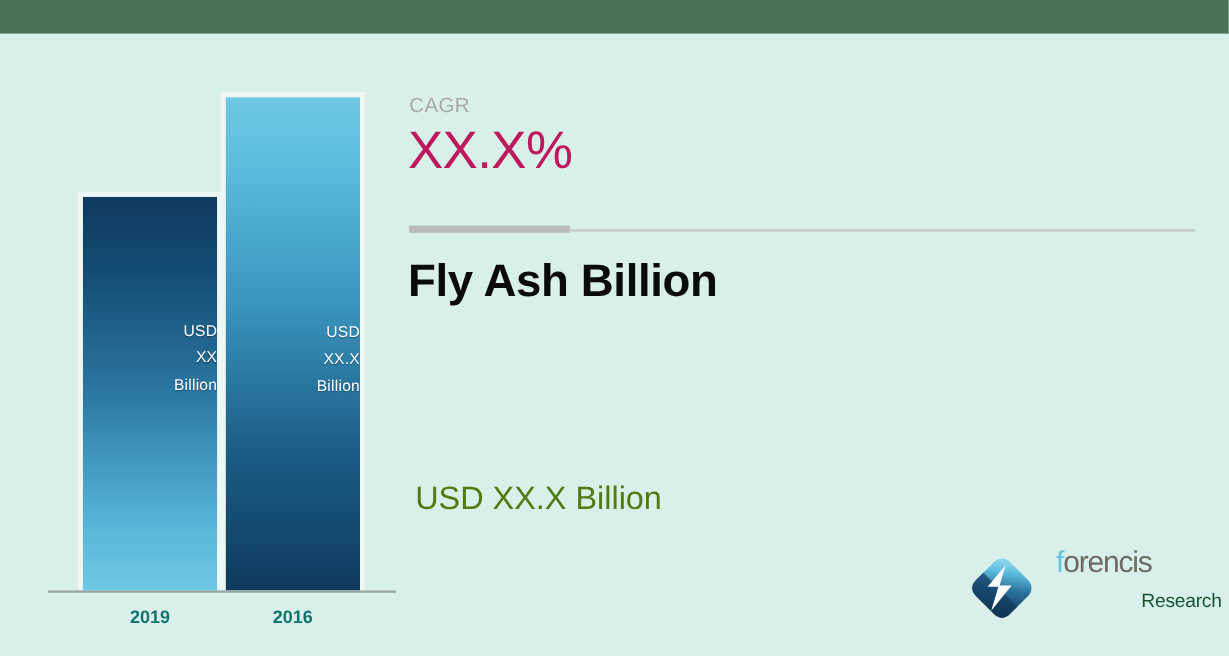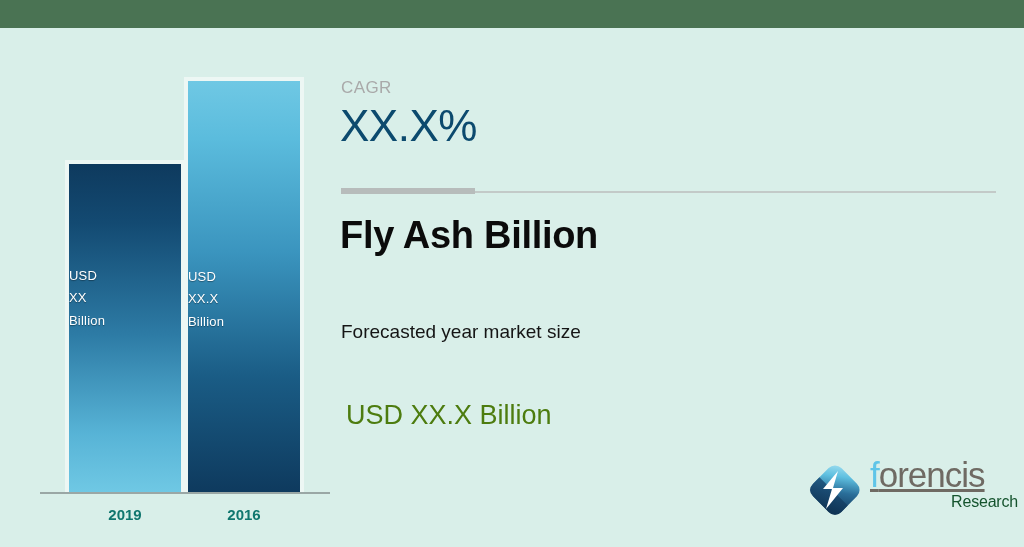--- a/index.html
+++ b/index.html
@@ -38,21 +38,21 @@
     background:linear-gradient(to bottom, #0E3A5E 0%, #134A72 18%, #2D7BA5 52%, #57B3D6 82%, #6FC8E4 100%);
   }
   .bar-2024 {
     left:184px; top:49px;
     width:120px; height:415px;
     background:linear-gradient(to bottom, #6FC8E4 0%, #5BBCDD 14%, #3A94BE 42%, #1A5C85 72%, #0E3A5E 100%);
   }
   .bar-label {
     position:absolute;
     left:0; right:0;
-    text-align:left;
+    text-align:right;
     color:#FFFFFF;
     font-size:13px;
     line-height:1.73;
     letter-spacing:.2px;
     text-shadow:0 1px 1px rgba(0,0,0,.35);
   }
   .bar-2019 .bar-label { top:101px; }
   .bar-2024 .bar-label { top:185px; }
   .bar-label span { display:block; }
 
@@ -82,21 +82,21 @@
   }
   .cagr-label {
     position:absolute; left:1px; top:50px;
     font-size:17px;
     color:#A9A9A9;
     letter-spacing:.4px;
   }
   .cagr-value {
     position:absolute; left:0px; top:73px;
     font-size:44px;
-    color:#0c4a6e;
+    color:#be185d;
     letter-spacing:-.5px;
   }
 
   .divider { position:absolute; left:1px; top:160px; width:655px; height:6px; }
   .divider-thick {
     position:absolute; left:0; top:0;
     width:134px; height:6px;
     background:#B7BCBB;
   }
   .divider-thin {
@@ -128,26 +128,25 @@
     position:absolute;
     left:462px; top:421px;
     width:215px; height:82px;
   }
   .logo-mark {
     position:absolute; left:0; top:8px;
     width:66px; height:66px;
   }
   .logo-text { position:absolute; left:68px; top:8px; width:150px; height:62px; }
   .logo-word {
-    position:absolute; left:0; top:0;
-    font-size:35px;
+    position:absolute; left:10px; top:0;
+    font-size:25px;
     color:#6F6A63;
     letter-spacing:-1px;
     line-height:1;
-    text-decoration:underline;
   }
   .logo-word .f-cyan { color:#5FC5E8; }
   .logo-sub {
     position:absolute; right:2px; top:36px;
     font-size:16px;
     font-weight:normal;
     color:#14532d;
     letter-spacing:-.2px;
     margin-left:32px;
   }
@@ -188,21 +187,20 @@
     <div class="cagr-label">CAGR</div>
     <div class="cagr-value">XX.X%</div>
 
     <div class="divider">
       <div class="divider-thick"></div>
       <div class="divider-thin"></div>
     </div>
 
     <div class="market-title">Fly Ash Billion</div>
 
-    <div class="forecast-label">Forecasted year market size</div>
     <div class="forecast-value">USD XX.X Billion</div>
 
     <div class="logo">
       <div class="logo-mark">
         <svg viewBox="0 0 66 66" width="66" height="66" aria-hidden="true">
           <defs>
             <linearGradient id="dg" x1="0" y1="0" x2="0.75" y2="1">
               <stop offset="0%" stop-color="#A8E2F2"></stop>
               <stop offset="28%" stop-color="#5FC0E0"></stop>
               <stop offset="60%" stop-color="#2A6E99"></stop>

